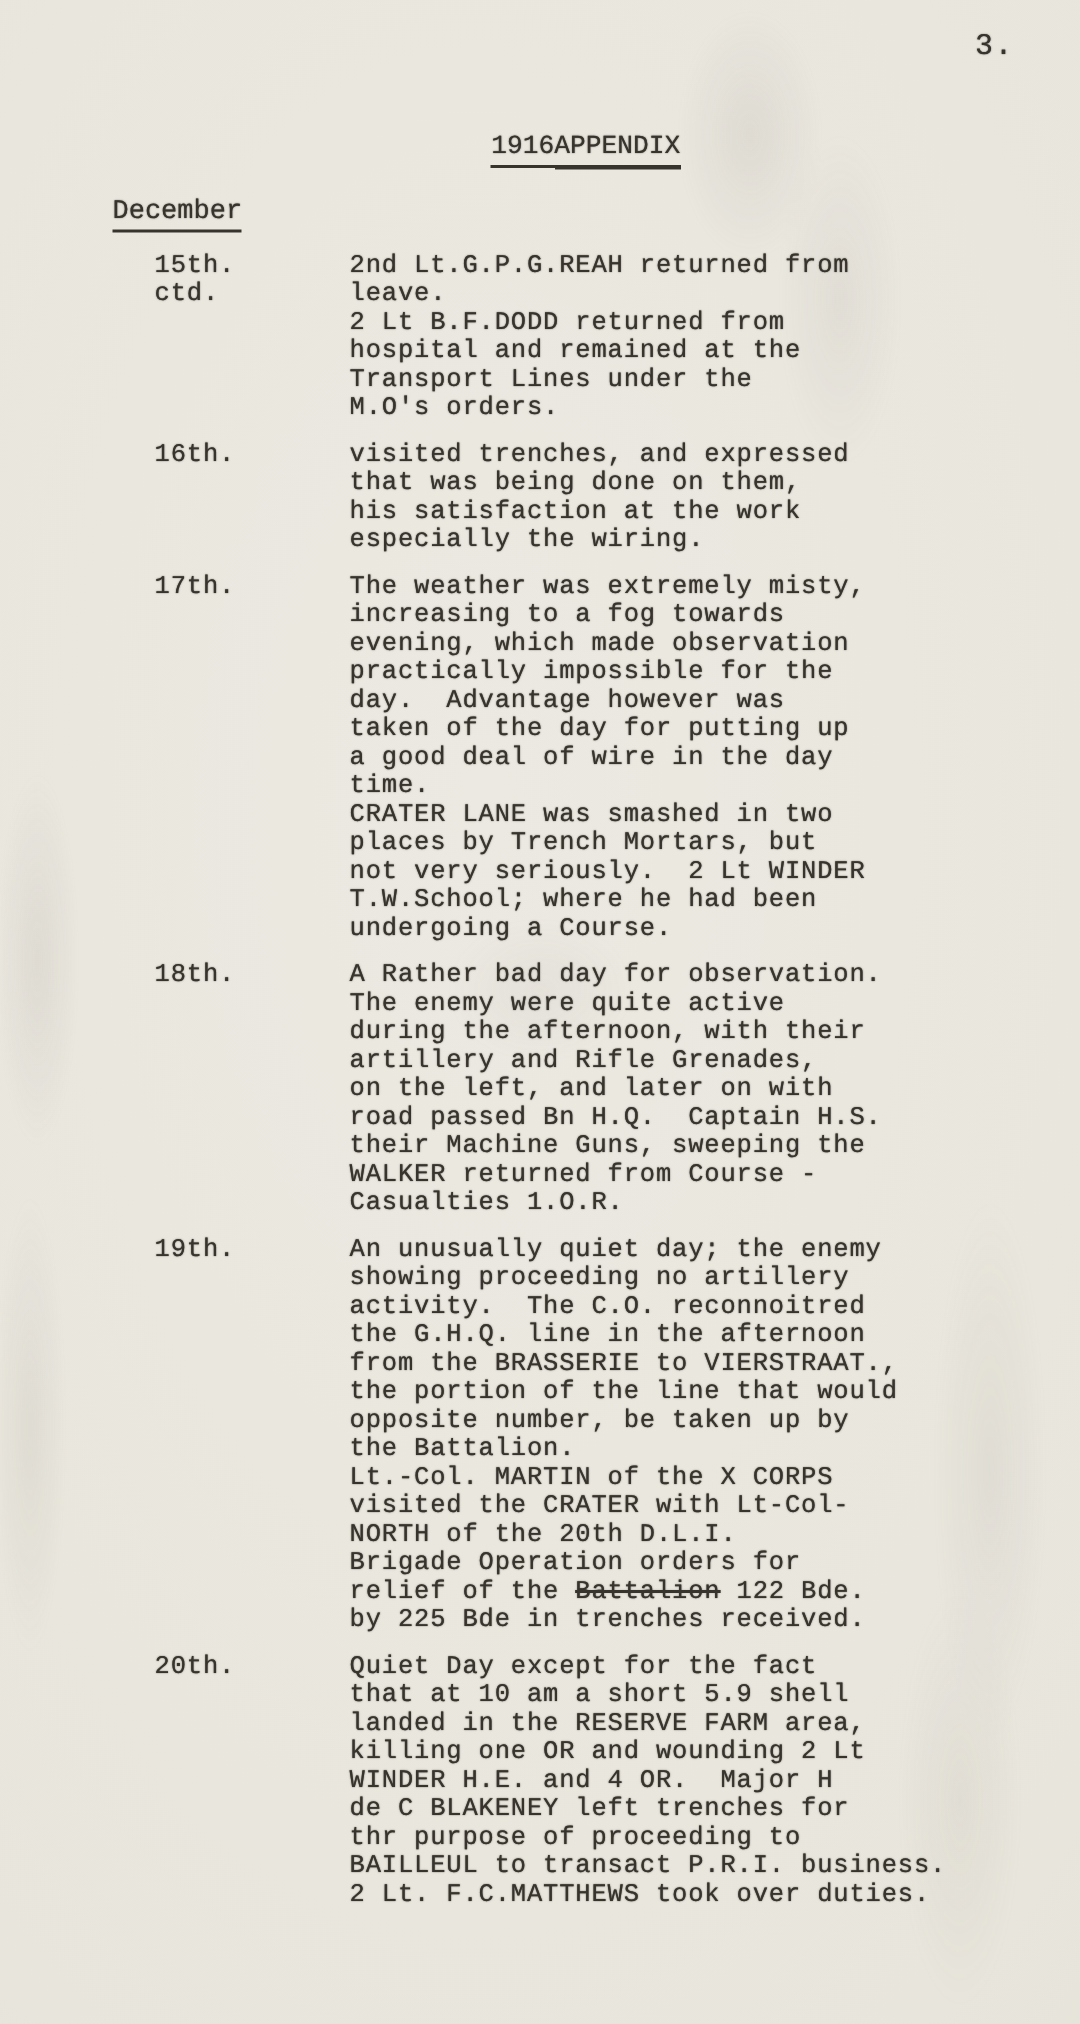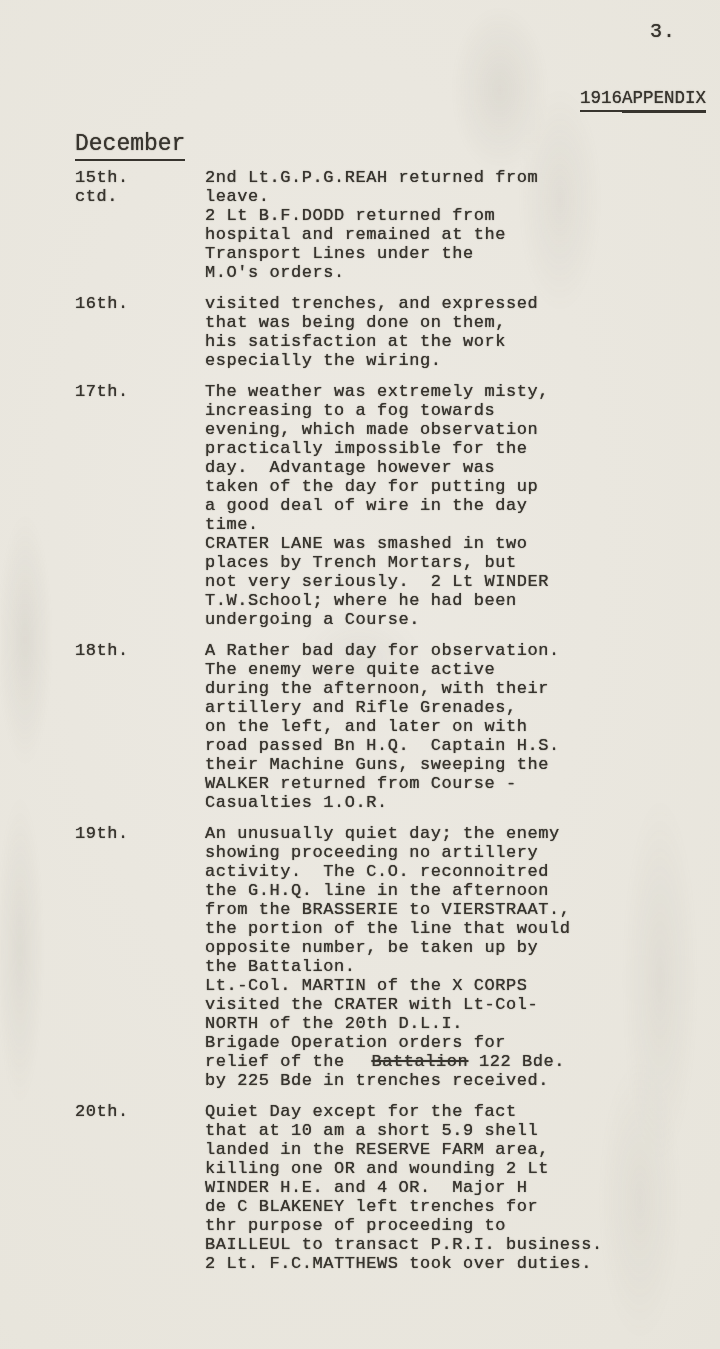--- a/index.html
+++ b/index.html
@@ -46,65 +46,65 @@
     right: 44px;
     font-size: 20px;
     letter-spacing: 1px;
   }
   .header-row {
     position: absolute;
     top: 88px;
     left: 75px;
     right: 14px;
     display: flex;
-    justify-content: flex-end;
+    justify-content: center;
     align-items: baseline;
     font-size: 17.5px;
   }
   .underlined {
     display: inline-block;
     border-bottom: 2px solid #37342e;
     padding-bottom: 2px;
   }
   .appendix {
     border-bottom-width: 3px;
   }
   .month {
     position: absolute;
     top: 131px;
     left: 75px;
-    font-size: 23px;
+    font-size: 18px;
   }
   .entries {
     position: absolute;
     top: 168px;
     left: 75px;
     right: 8px;
     font-size: 17px;
     letter-spacing: 0.55px;
     line-height: 19px;
   }
   .entry {
     display: flex;
     margin-bottom: 12px;
   }
   .date-cell {
     width: 130px;
     flex: 0 0 130px;
+    margin-left: 28px;
   }
   .body-cell {
     flex: 1;
   }
   .line {
     white-space: pre;
   }
   .strike {
     text-decoration: line-through;
     text-decoration-thickness: 2px;
-    margin-left: 16px;
   }
 </style>
 </head>
 <body>
 
 <div class="paper">
   <div class="smudges"></div>
 
   <div class="page-number ink">3.</div>
 

